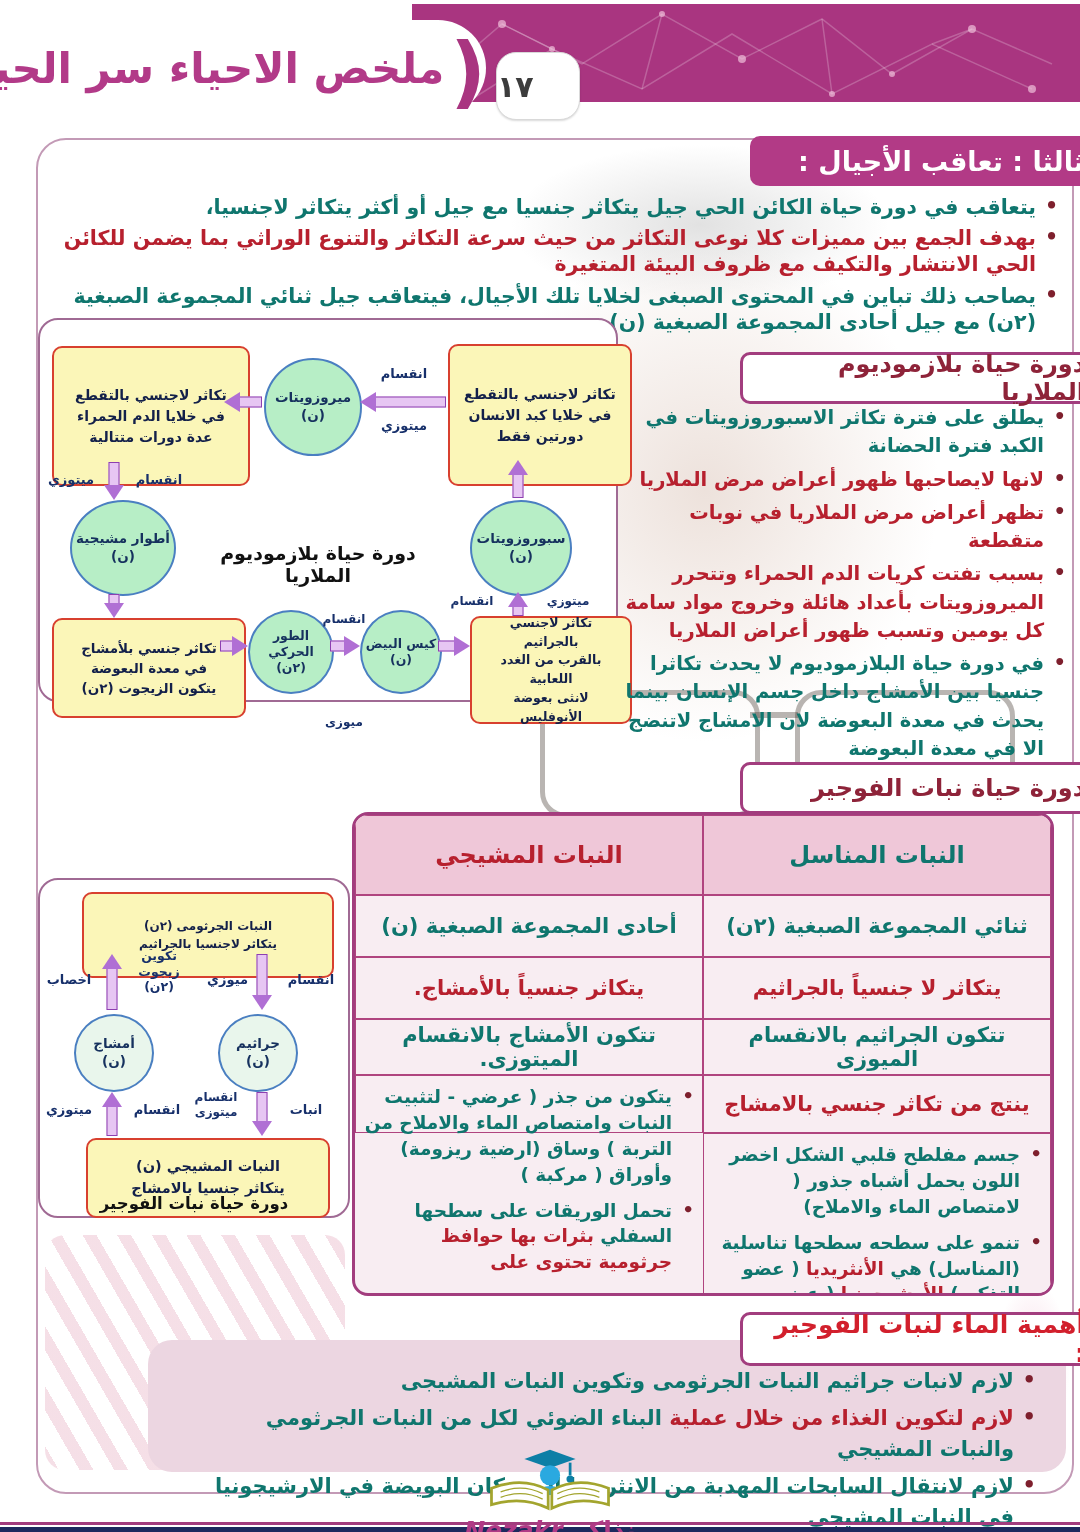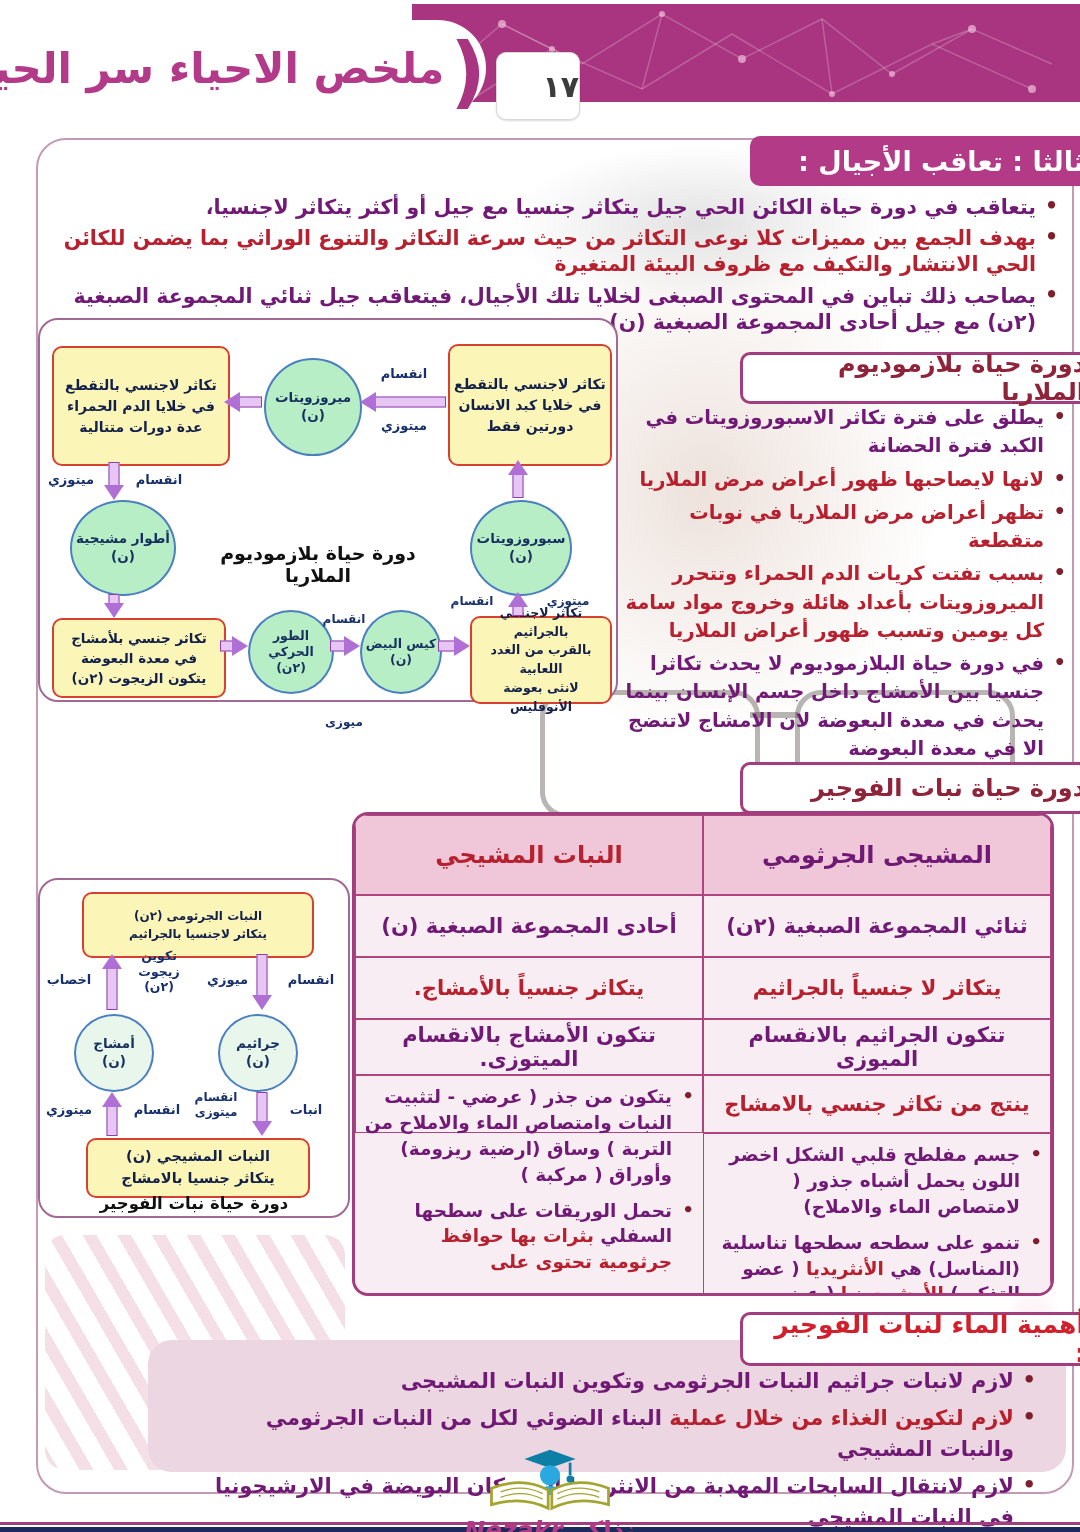--- a/index.html
+++ b/index.html
@@ -5,21 +5,21 @@
   html,body{margin:0;padding:0;background:#ffffff;}
   .page{position:relative;width:1080px;height:1532px;background:#fff;overflow:hidden;
         font-family:"DejaVu Sans","Liberation Sans",sans-serif;direction:rtl;}
   
   .hdr-band{position:absolute;left:412px;top:4px;width:668px;height:98px;background:#a93580;border-radius:0 0 0 10px;}
   .hdr-panel{position:absolute;left:0;top:20px;width:486px;height:96px;background:#fff;border-radius:0 60px 60px 0;
              display:flex;align-items:center;justify-content:flex-start;direction:rtl;z-index:2;}
   .hdr-title{color:#b23a88;font-size:42px;font-weight:bold;white-space:nowrap;padding-right:6px;}
   .hdr-paren{color:#a93580;font-size:78px;font-weight:bold;line-height:0;transform:translateY(4px);}
   .page-tab{position:absolute;left:496px;top:52px;width:82px;height:66px;background:#fff;border:1px solid #d9d9d9;
-            border-radius:10px;z-index:3;display:flex;align-items:center;justify-content:flex-start;
+            border-radius:20px;z-index:3;display:flex;align-items:center;justify-content:flex-end;
             font-size:30px;color:#3c3c3c;font-weight:bold;box-shadow:0 1px 2px rgba(0,0,0,.15);}
   
   .wm{position:absolute;z-index:0;}
   .wm-face{left:380px;top:140px;width:650px;height:700px;
            background:radial-gradient(closest-side,rgba(208,178,162,.38),rgba(208,178,162,0) 72%);}
   .wm-hair{left:430px;top:110px;width:540px;height:230px;
            background:radial-gradient(closest-side,rgba(150,150,150,.28),rgba(150,150,150,0) 70%);}
   .wm-glass{border:5px solid rgba(70,60,52,.38);border-radius:26px;width:210px;height:118px;top:690px;}
   .wm-gl{left:540px;} .wm-gr{left:795px;}
   .wm-bridge{left:750px;top:712px;width:48px;height:6px;background:rgba(70,60,52,.38);}
@@ -33,31 +33,31 @@
   
   .sec-magenta{position:absolute;background:#b23a86;color:#fff;font-weight:bold;font-size:27px;
     border-radius:10px;display:flex;align-items:center;padding:0 16px;z-index:4;}
   .sec-white{position:absolute;background:#fff;border:3px solid #a23d7e;border-radius:10px;
     display:flex;align-items:center;padding:0 14px;font-weight:bold;font-size:24px;z-index:4;}
   .t-maroon{color:#8e2339;} .t-red{color:#d21f2c;}
   
   .blist{position:absolute;z-index:3;list-style:none;margin:0;padding:0;font-weight:bold;text-align:right;}
   .blist li{position:relative;padding-right:24px;margin-bottom:5px;}
   .blist li::before{content:"•";position:absolute;right:2px;top:-1px;color:#7e1f2d;}
-  .c-blue{color:#701a75;} .c-red{color:#b7202e;}
+  .c-blue{color:#0f766e;} .c-red{color:#b7202e;}
   .b-top{left:46px;top:194px;width:1014px;font-size:20.5px;line-height:1.28;}
   .b-mal{left:616px;top:404px;width:452px;font-size:19.5px;line-height:1.45;}
   .b-wat{left:188px;top:1366px;width:850px;font-size:21px;line-height:1.5;}
   
   .diag{position:absolute;background:#fff;border:2px solid #a06a94;border-radius:20px;z-index:3;}
   .md{left:38px;top:318px;width:576px;height:380px;}
   .fd{left:38px;top:878px;width:308px;height:336px;}
   .ybox{position:absolute;background:#fbf6b8;border:2px solid #d8402f;border-radius:10px;color:#13204a;
         font-weight:bold;text-align:center;display:flex;align-items:center;justify-content:center;
-        white-space:pre-line;line-height:1.5;font-size:14px;padding:2px;}
+        white-space:pre-line;line-height:1.5;font-size:14px;padding:12px;}
   .gcir{position:absolute;background:#b7eec6;border:2px solid #4a7fc1;border-radius:50%;display:flex;
         align-items:center;justify-content:center;text-align:center;font-weight:bold;color:#16315e;
         font-size:13.5px;white-space:pre-line;line-height:1.3;}
   .gcir.lite{background:#e9f6ec;}
   .dlb{position:absolute;font-size:13px;font-weight:bold;color:#17306b;white-space:pre-line;text-align:center;line-height:1.25;}
   .dtitle{position:absolute;font-size:19px;font-weight:bold;color:#111;text-align:center;}
   .dcap{position:absolute;font-size:16.5px;font-weight:bold;color:#111;text-align:center;}
   
   .aw{position:absolute;}
   .aw .sh{position:absolute;background:#e7c6f3;border:1px solid #8d3fb0;}
@@ -225,21 +225,21 @@
     <li><span class="c-red">تظهر أعراض مرض الملاريا في نوبات متقطعة</span></li>
     <li><span class="c-red">بسبب تفتت كريات الدم الحمراء وتتحرر الميروزويتات بأعداد هائلة وخروج مواد سامة كل يومين وتسبب ظهور أعراض الملاريا</span></li>
     <li><span class="c-blue">في دورة حياة البلازموديوم لا يحدث تكاثرا جنسيا بين الأمشاج داخل جسم الإنسان بينما يحدث في معدة البعوضة لان الامشاج لاتنضج الا في معدة البعوضة</span></li>
   </ul>
 
   <div class="sec-white t-maroon" style="left:740px;top:762px;width:328px;height:46px;">
     <span>دورة حياة نبات الفوجير</span>
   </div>
 
   <div class="tbl">
-    <div class="tc hd2 c-blue">المشيجى الجرثومي</div>
+    <div class="tc hd2 c-blue">النبات المناسل</div>
     <div class="tc hd2 c-red">النبات المشيجي</div>
     <div class="tc c-blue">ثنائي المجموعة الصبغية (٢ن)</div>
     <div class="tc c-blue">أحادى المجموعة الصبغية (ن)</div>
     <div class="tc c-red">يتكاثر لا جنسياً بالجراثيم</div>
     <div class="tc c-red">يتكاثر جنسياً بالأمشاج.</div>
     <div class="tc c-blue">تتكون الجراثيم بالانقسام الميوزى</div>
     <div class="tc c-blue">تتكون الأمشاج بالانقسام الميتوزى.</div>
     <div class="tc c-red">ينتج من تكاثر جنسي بالامشاج</div>
     <div class="tc detail">
       <ul class="blist">

